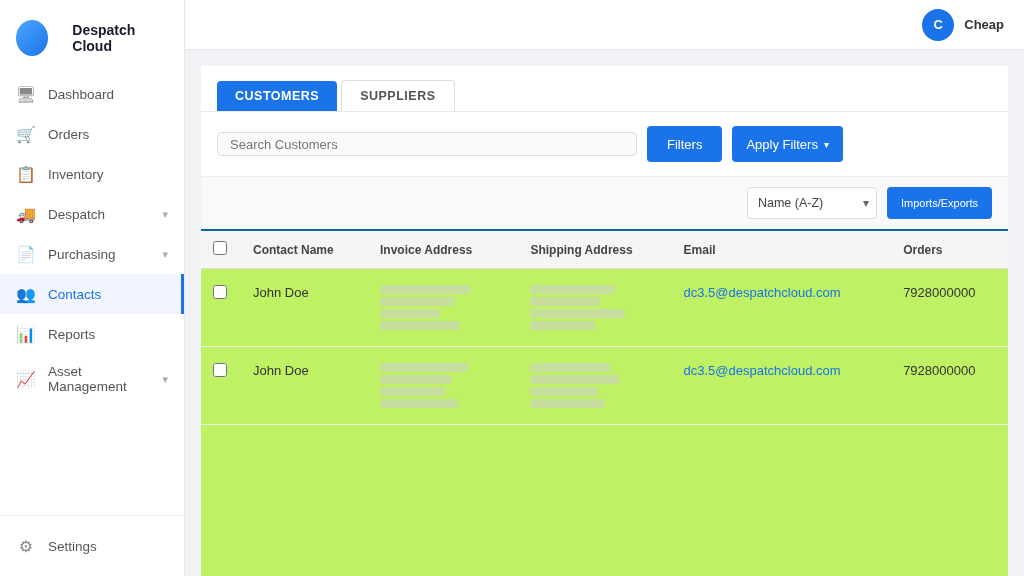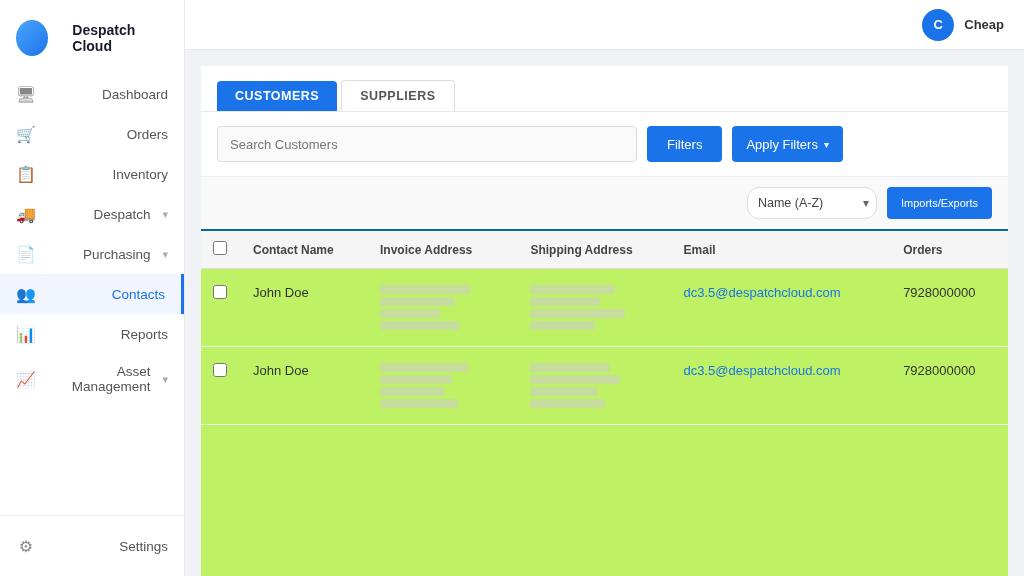--- a/index.html
+++ b/index.html
@@ -55,21 +55,21 @@
     .nav-icon {
       width: 20px;
       height: 20px;
       display: flex;
       align-items: center;
       justify-content: center;
       color: #888;
       font-size: 16px;
     }
     .nav-item.active .nav-icon { color: #1a73e8; }
-    .nav-label { flex: 1; text-align: right; }
+    .nav-label { flex: 1; }
     .nav-chevron { font-size: 11px; color: #aaa; }
     .sidebar-bottom {
       padding: 10px 0;
       border-top: 1px solid #eee;
     }
 
     
     .main {
       flex: 1;
       display: flex;
@@ -149,21 +149,21 @@
       display: flex;
       align-items: center;
       padding: 14px 16px;
       gap: 10px;
       background: #fff;
       border-bottom: 1px solid #eee;
     }
     .search-input {
       flex: 1;
       max-width: 420px;
-      height: 36px;
+      height: 24px;
       border: 1px solid #ddd;
       border-radius: 4px;
       padding: 0 12px;
       font-size: 13px;
       color: #888;
       outline: none;
       background: #fafafa;
     }
     .search-btn {
       height: 36px;
@@ -197,21 +197,21 @@
       display: flex;
       align-items: center;
       justify-content: flex-end;
       padding: 10px 16px;
       gap: 10px;
       background: #f9f9f9;
     }
     .sort-select {
       height: 32px;
       border: 1px solid #ddd;
-      border-radius: 12px;
+      border-radius: 4px;
       padding: 0 28px 0 10px;
       font-size: 12.5px;
       color: #444;
       background: #fff;
       appearance: none;
       -webkit-appearance: none;
       cursor: pointer;
       min-width: 130px;
     }
     .sort-wrapper {

